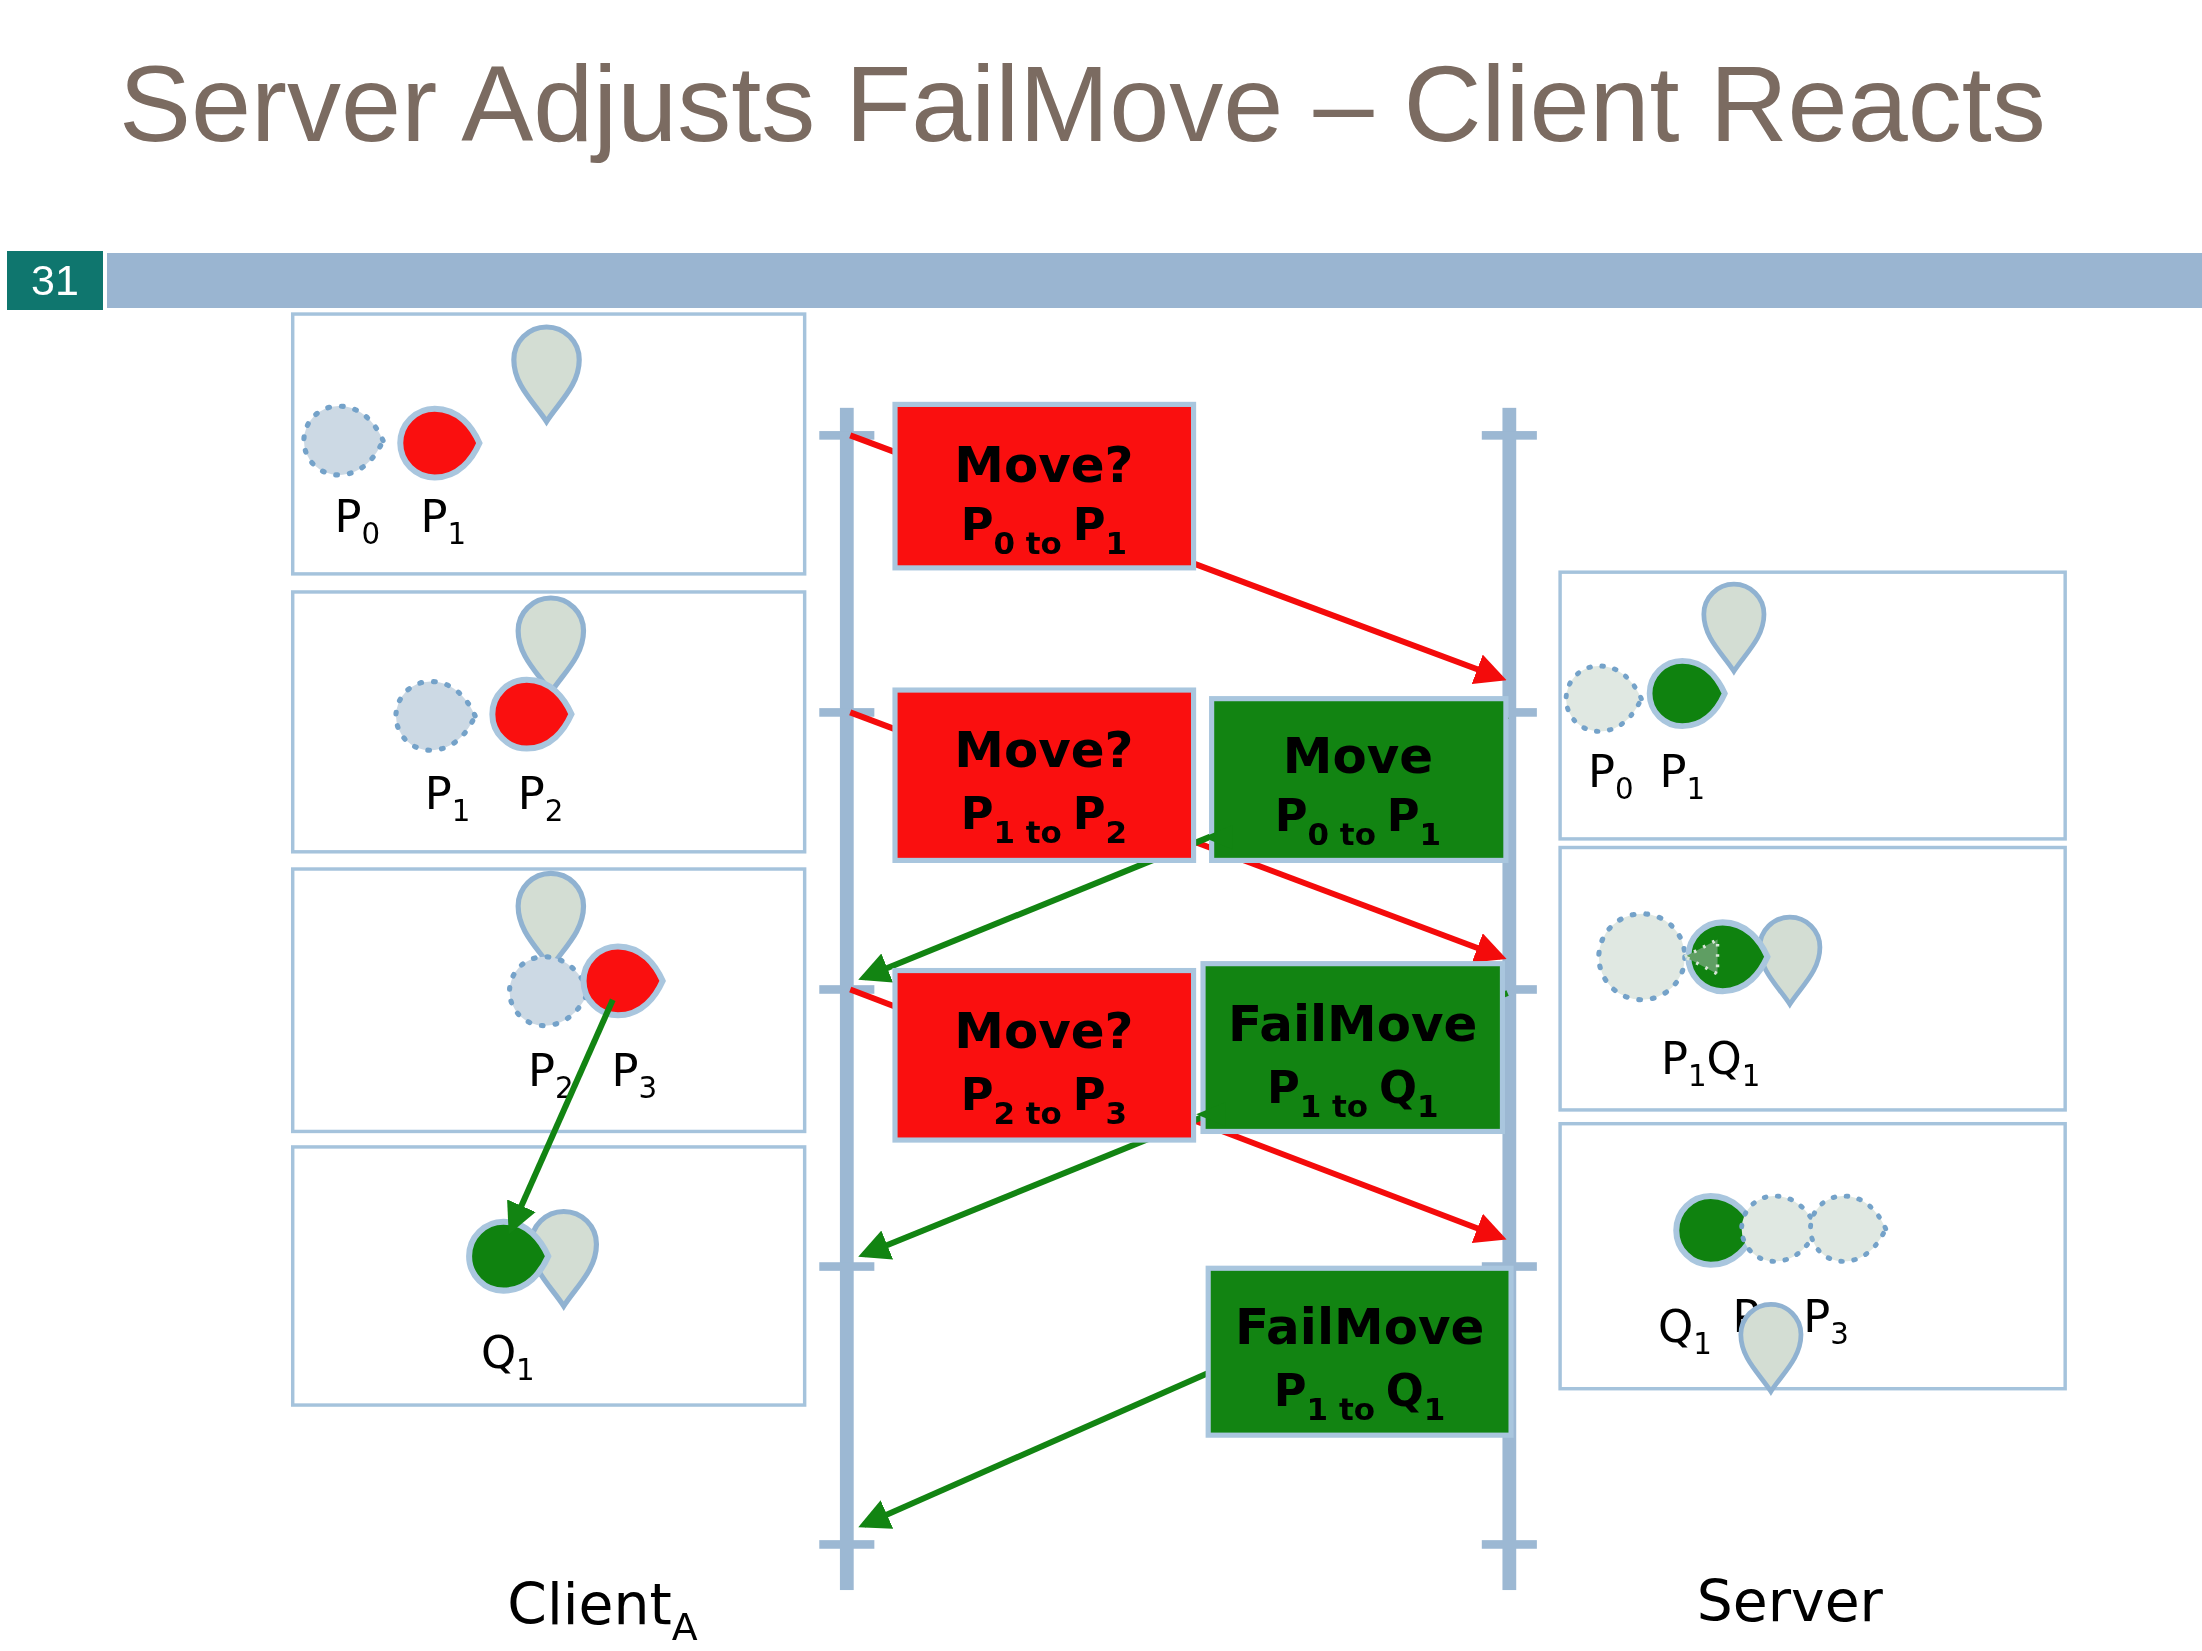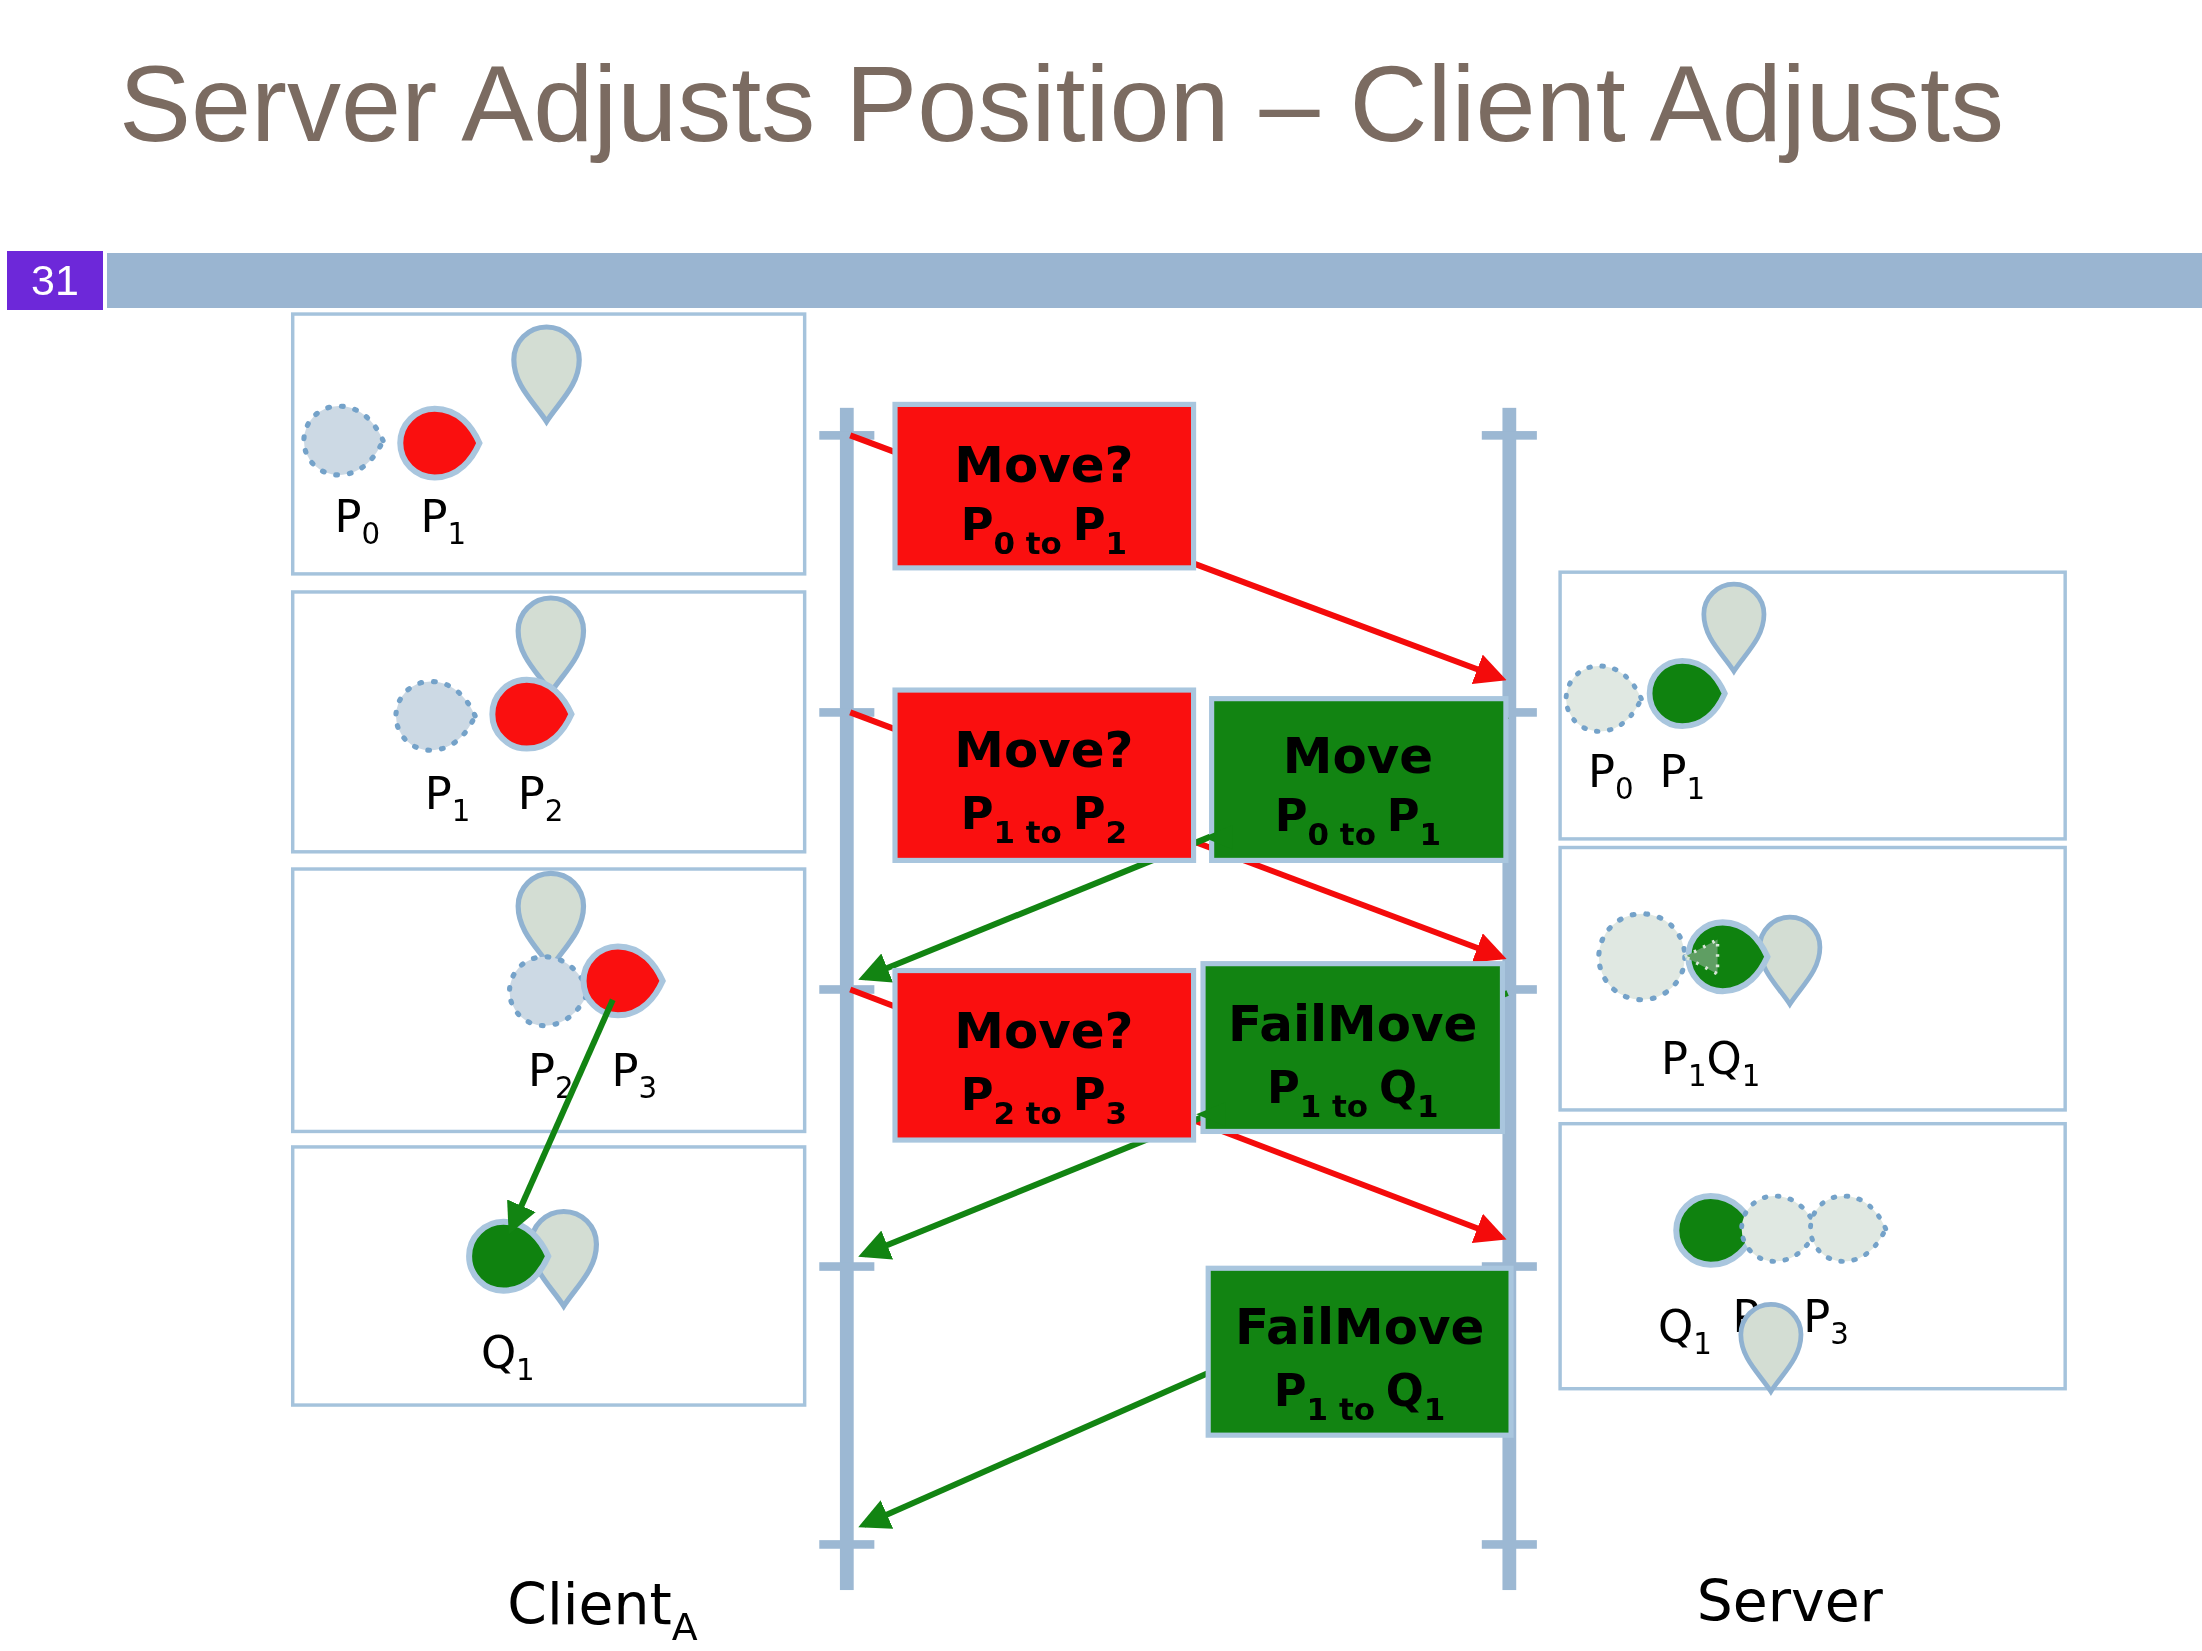--- a/index.html
+++ b/index.html
@@ -4,21 +4,21 @@
 <style>
   html,body{margin:0;padding:0;}
   body{width:2203px;height:1652px;position:relative;background:#ffffff;
        font-family:"Liberation Sans",sans-serif;overflow:hidden;}
   .title{position:absolute;left:119px;top:41px;width:2048px;
          font-size:108px;font-weight:400;letter-spacing:0px;color:#7b6b61;
          font-family:"Liberation Sans",sans-serif;white-space:nowrap;}
   .header-bar{position:absolute;left:107px;top:253px;width:2096px;height:55px;
               background:#9ab5d1;}
   .slide-badge{position:absolute;left:6.9px;top:251px;width:96px;height:59px;
-               background:#6d28d9;color:#ffffff;font-size:43px;
+               background:#0f766e;color:#ffffff;font-size:43px;
                display:flex;align-items:center;justify-content:center;}
   svg{position:absolute;left:0;top:0;}
   .timeline{fill:#9cb8d3;}
   .tick{fill:#9cb8d3;}
   .snap{fill:#ffffff;stroke:#a5c3dc;stroke-width:4;}
   .msgbox-red{fill:#fa0f0f;stroke:#a9c6de;stroke-width:6;}
   .msgbox-green{fill:#128412;stroke:#a9c6de;stroke-width:6;}
   .arrow-red{stroke:#f40b0b;stroke-width:7;fill:none;}
   .arrow-green{stroke:#128412;stroke-width:7;fill:none;}
   .mid-head{fill:#128412;}
@@ -35,21 +35,21 @@
   .pin-label .sub{font-size:34px;}
   .msg1{font-size:58px;font-weight:bold;}
   .msg2{font-size:52px;font-weight:bold;}
   .msg2 .sub{font-size:36px;}
   .lifeline-label{font-size:66px;}
   .lifeline-label .sub{font-size:44px;}
 </style>
 </head>
 <body>
 
-<div class="title">Server Adjusts Position – Client Adjusts</div>
+<div class="title">Server Adjusts FailMove – Client Reacts</div>
 <div class="slide-badge">
   <span>31</span>
 </div>
 <div class="header-bar"></div>
 
 <svg width="2203" height="1652" viewBox="0 0 2560 1920">
   <defs>
     <path id="pin-right" d="M 52,0 C 44,-18 28,-40 0,-40 A 40,40 0 1 0 0,40 C 28,40 44,18 52,0 Z"></path>
     <path id="pin-down" d="M 0,60 C -14,38 -38,18 -38,-12 A 38,38 0 1 1 38,-12 C 38,18 14,38 0,60 Z"></path>
     <marker id="head-red" viewBox="0 0 10 10" refX="8" refY="5" markerWidth="5.2" markerHeight="5.2" orient="auto">

